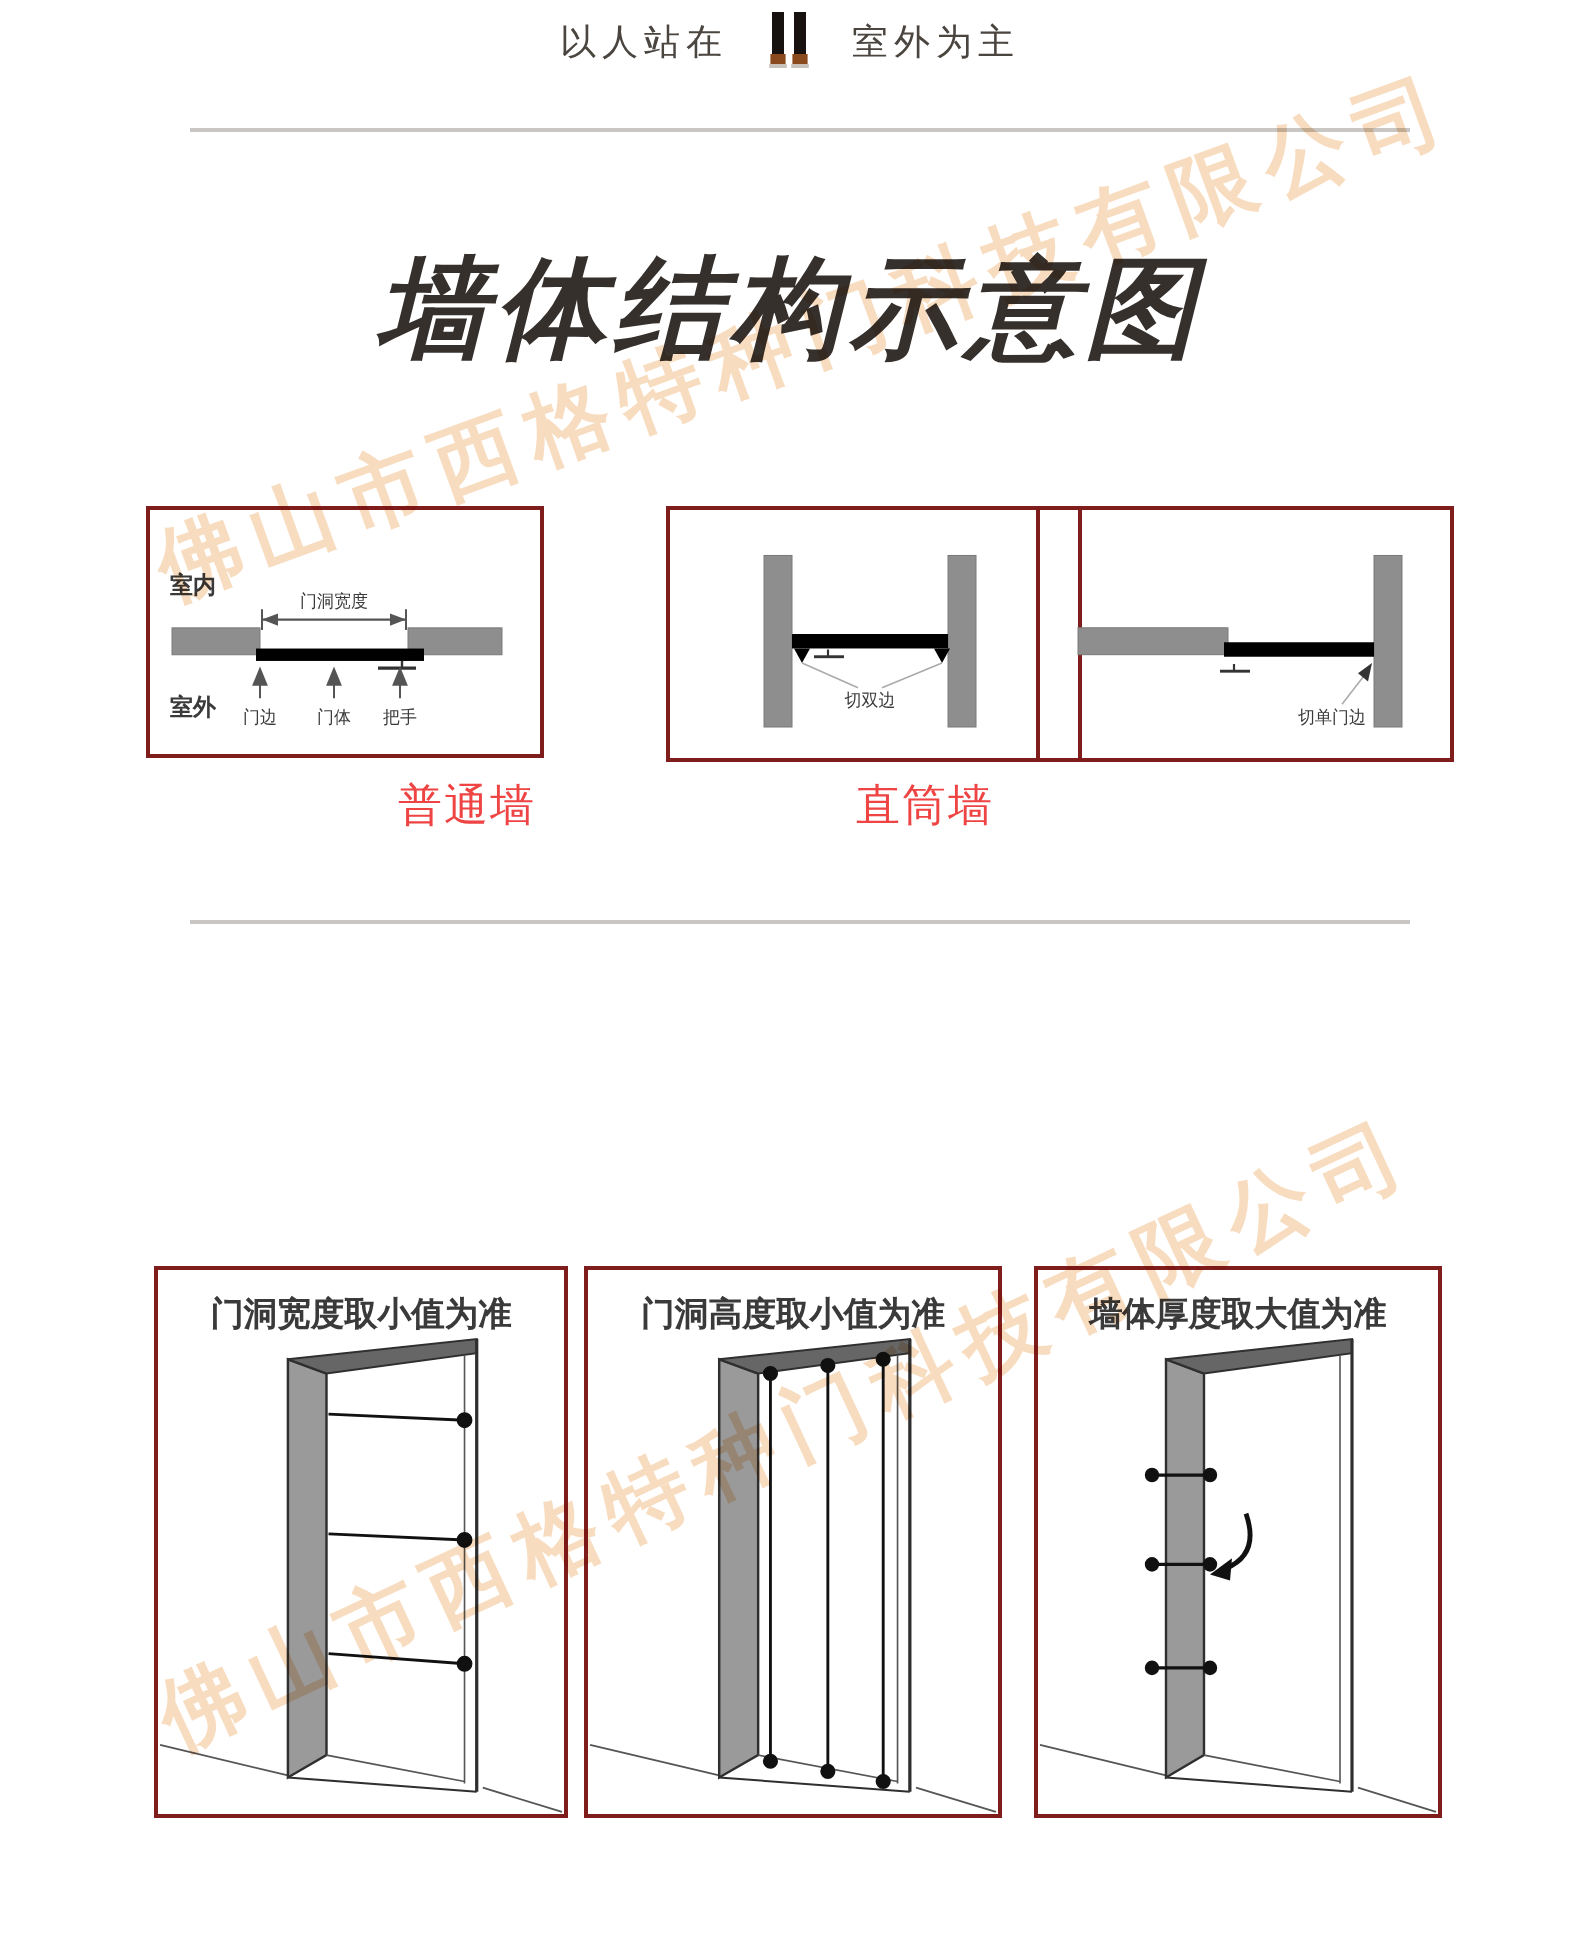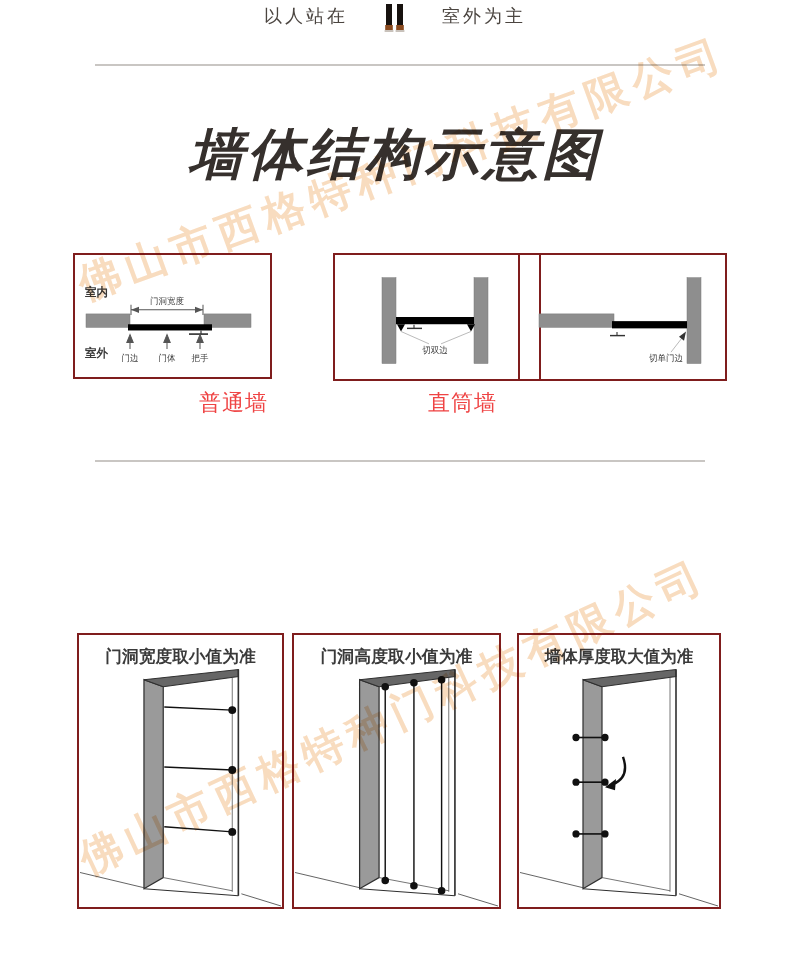--- a/index.html
+++ b/index.html
@@ -4,21 +4,21 @@
 <style>
   html,body{margin:0;padding:0;background:#fff;}
   .page{
     position:relative;width:790px;height:968px;background:#fff;overflow:hidden;
     font-family:"Liberation Sans","DejaVu Sans",sans-serif;
   }
   .abs{position:absolute;}
   
   .top-note{
     top:4px;left:0;width:790px;height:34px;
-    display:flex;justify-content:center;gap:34px;
+    display:flex;align-items:center;justify-content:center;gap:18px;
     font-size:18px;letter-spacing:3px;color:#4b4540;z-index:1;
   }
   .legs-icon{width:26px;height:30px;}
   .divider{height:2px;background:#c9c6c3;left:95px;width:610px;z-index:1;}
   .big-title{
     left:0;width:790px;text-align:center;
     font-size:55px;font-weight:700;color:#36302d;letter-spacing:4px;z-index:1;font-style:italic;
   }
   .box{position:absolute;border:2px solid #7f1d1d;background:transparent;z-index:1;}
   .box svg{display:block;width:100%;height:100%;}

